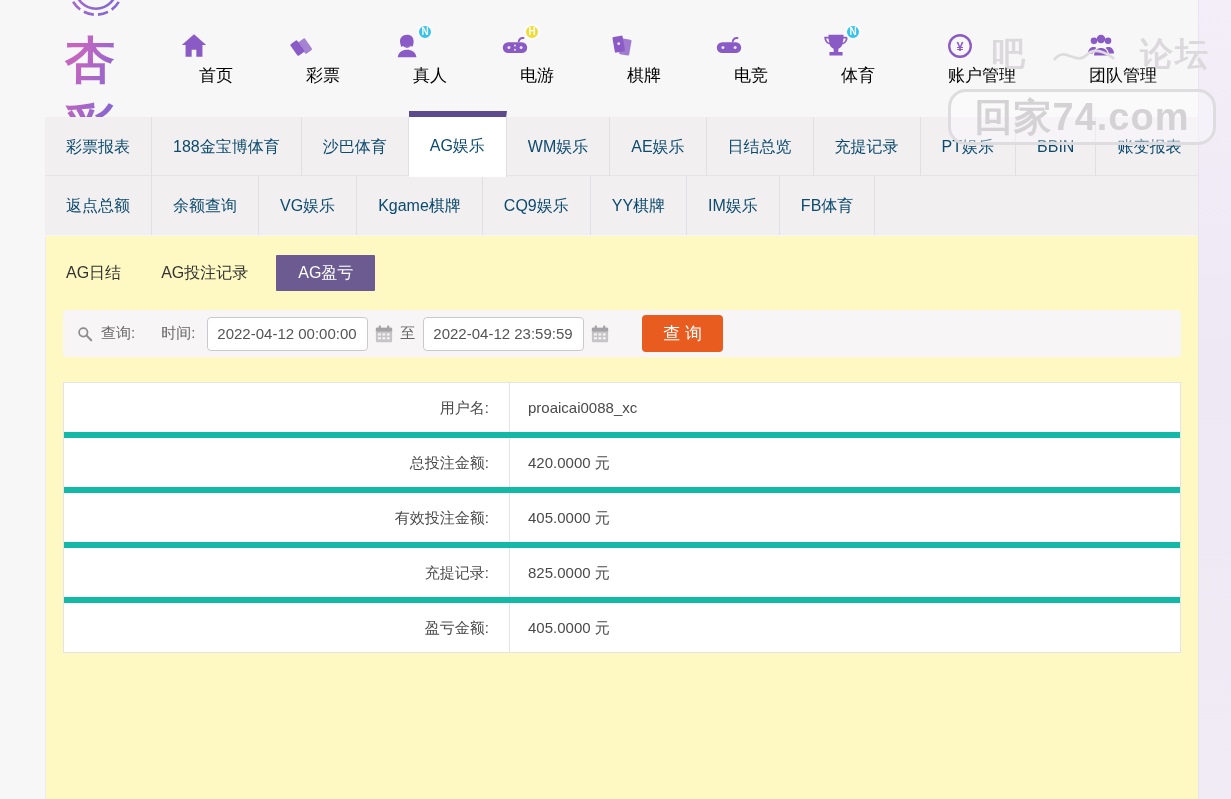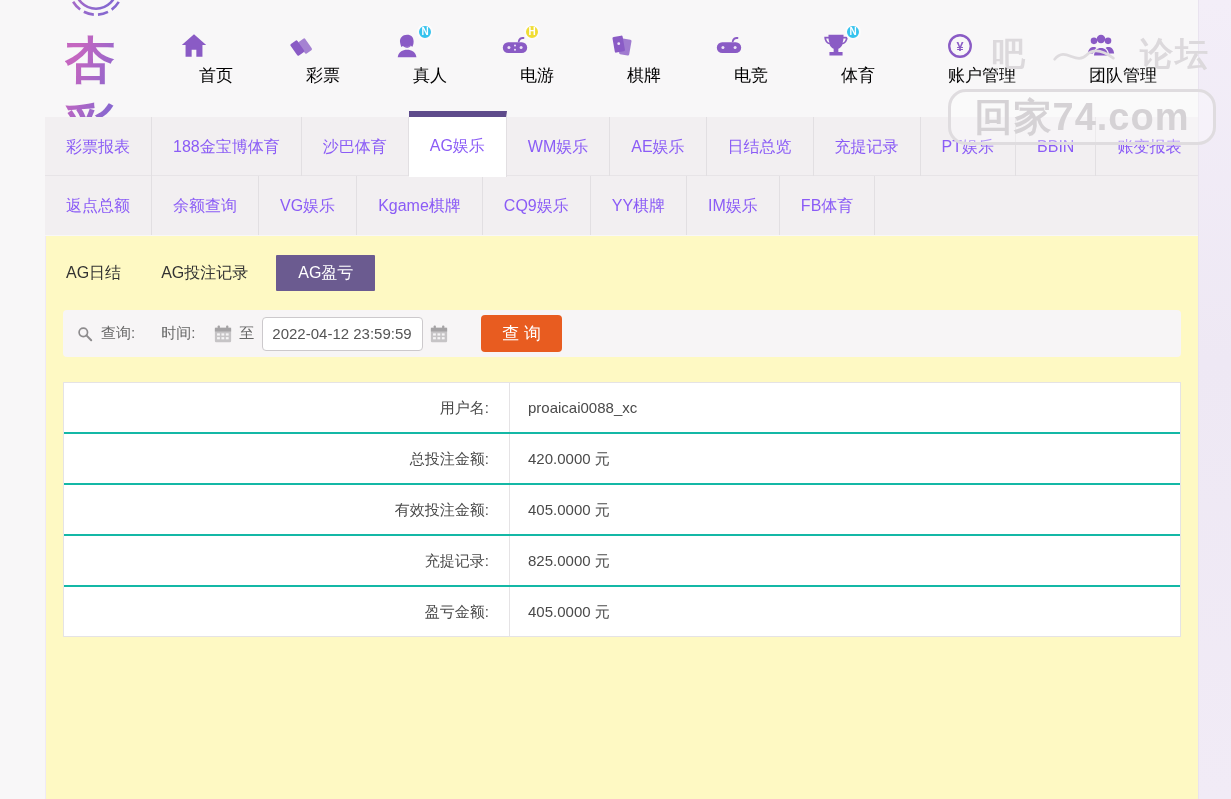--- a/index.html
+++ b/index.html
@@ -57,21 +57,21 @@
     background:rgba(255,255,255,.35);
   }
   
   .tab-strip{
     position:absolute; left:45px; top:117px; width:1153px;
     background:#f2eff1;
   }
   .tab-row{ display:flex; align-items:flex-start; height:59px; }
   .tab-row.first{ border-bottom:1px solid #e7e4e7; }
   .tab{
-    padding:0 21px; line-height:59px; height:59px; font-size:16px; color:#8b5cf6;
+    padding:0 21px; line-height:59px; height:59px; font-size:16px; color:#0c4a6e;
     border-right:1px solid #e2dfe2; white-space:nowrap; cursor:pointer;
   }
   .tab.active{
     background:#fff; border-top:6px solid #5e4b8b; margin-top:-6px;
     height:66px; line-height:58px; position:relative; z-index:2;
   }
   
   .content-panel{
     position:absolute; left:45px; top:236px; width:1153px; height:563px;
     background:#fef9c3; border-left:1px solid #f0eaf4;
@@ -102,21 +102,21 @@
   .cal-ic svg{ width:20px; height:20px; display:block; }
   .to-sep{ font-size:15px; color:#666; margin-right:8px; }
   .query-btn{
     margin-left:26px; background:#e85c20; color:#fff; border:none; border-radius:4px;
     font-size:17px; padding:7px 21px; cursor:pointer; font-family:inherit; white-space:pre;
   }
   
   .report-table{
     margin:25px 17px 0 17px; border:1px solid #e5e3e5; background:#fff;
   }
-  .trow{ display:grid; grid-template-columns:446px 1fr; border-bottom:2px solid #14b8a6; }
+  .trow{ display:grid; grid-template-columns:446px 1fr; border-bottom:6px solid #14b8a6; }
   .trow:last-child{ border-bottom:none; }
   .tcell{ height:49px; line-height:49px; font-size:15px; color:#4a4a4a; }
   .tcell.label{ text-align:right; padding-right:20px; border-right:1px solid #e5e3e5; }
   .tcell.value{ text-align:left; padding-left:18px; }
 </style>
 </head>
 <body>
 
 <div class="header">
   <div class="logo">
@@ -325,20 +325,21 @@
 
   <div class="query-bar">
     <span class="search-ic">
         <svg viewBox="0 0 64 64">
           <circle cx="26" cy="26" r="15" fill="none" stroke="#8d8b8d" stroke-width="6"></circle>
           <path d="M37 37 54 54" stroke="#8d8b8d" stroke-width="7" stroke-linecap="round"></path>
         </svg>
       </span>
     <span class="q-label">查询:</span>
     <span class="q-label time">时间:</span>
+    <input class="date-input" type="text" value="2022-04-12 00:00:00" style="">
     <span class="cal-ic">
         <svg viewBox="0 0 64 64">
           <rect x="6" y="12" width="52" height="46" rx="4" fill="#c6c4c6"></rect>
           <rect x="6" y="12" width="52" height="12" fill="#a5a3a5"></rect>
           <rect x="15" y="5" width="7" height="13" rx="2.5" fill="#a5a3a5"></rect>
           <rect x="42" y="5" width="7" height="13" rx="2.5" fill="#a5a3a5"></rect>
           <g fill="#f5f4f5">
             <rect x="13" y="30" width="9" height="7"></rect>
             <rect x="27" y="30" width="9" height="7"></rect>
             <rect x="41" y="30" width="9" height="7"></rect>

